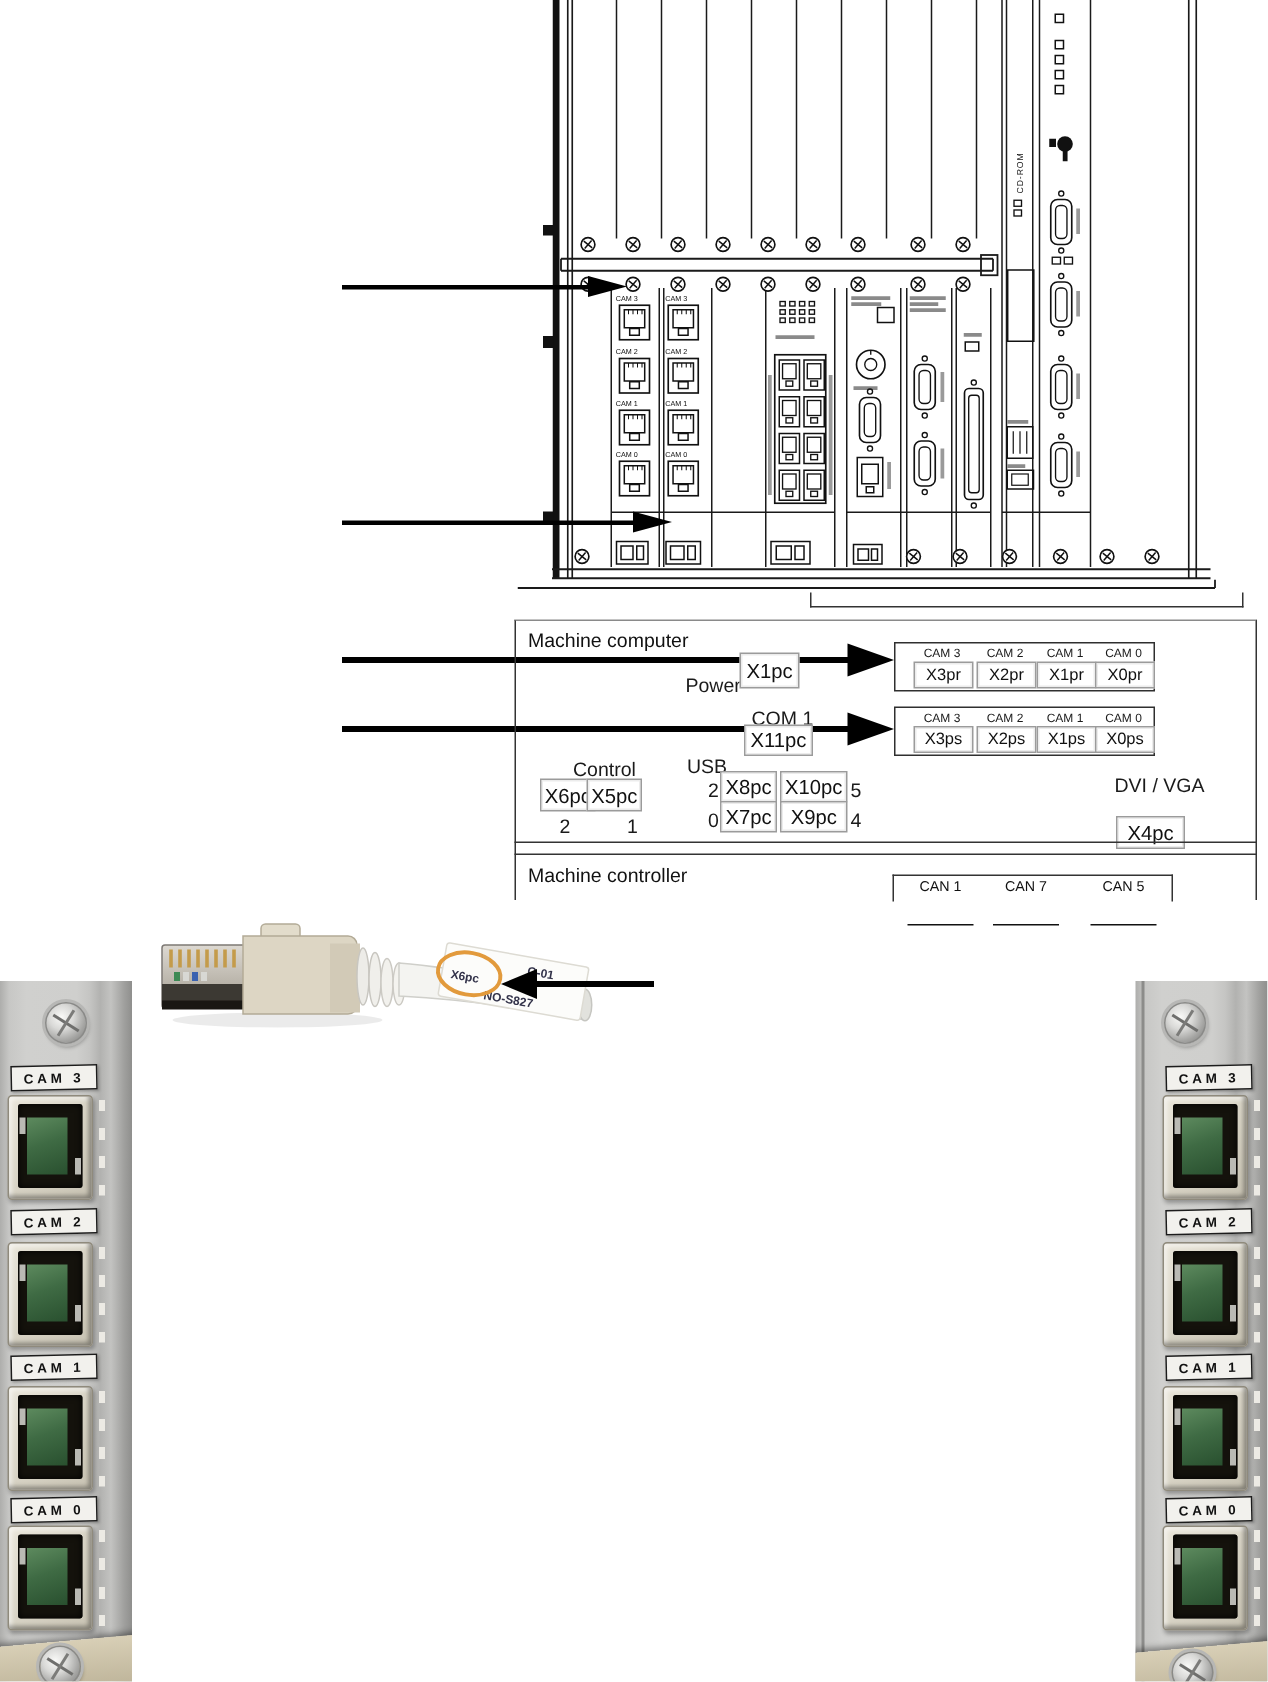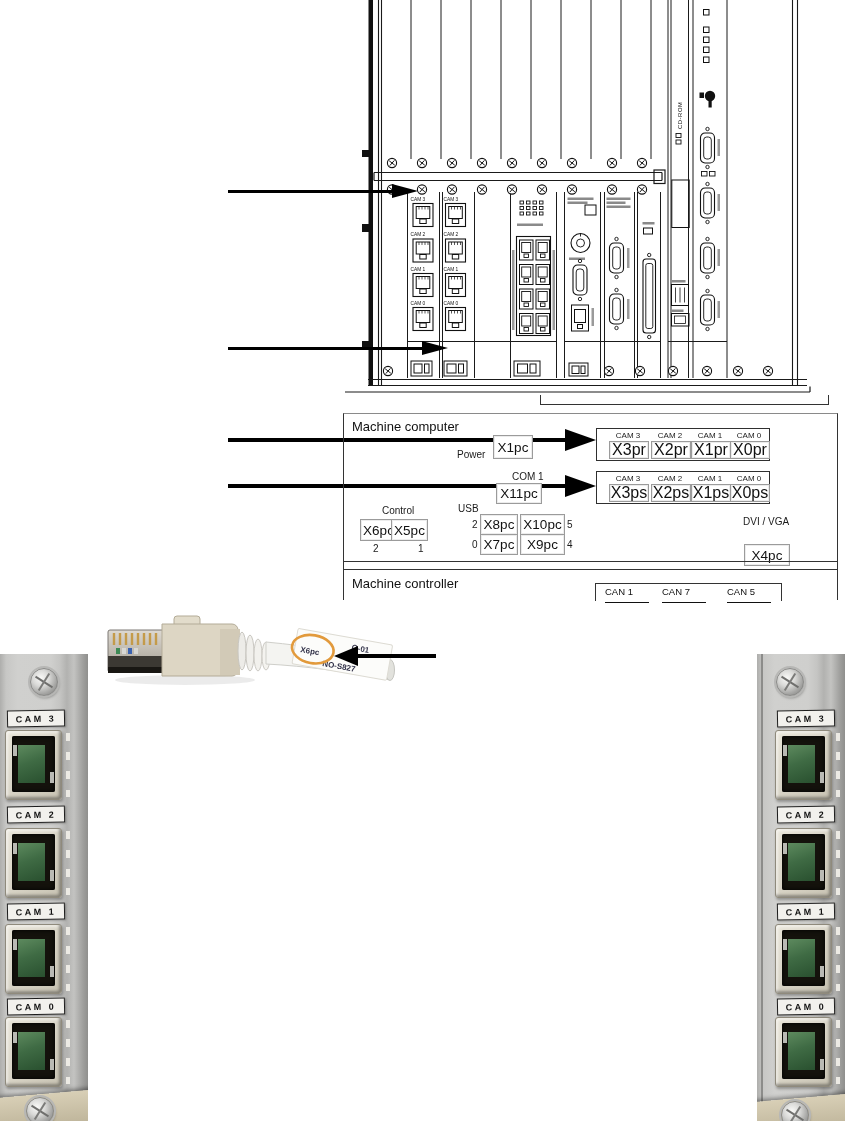--- a/index.html
+++ b/index.html
@@ -14,32 +14,32 @@
   .ar .sh{position:absolute;background:#000}
   .ar .hd{position:absolute;width:0;height:0;border-style:solid;border-color:transparent}
 
   
   .sch{position:absolute;left:343px;top:395px;width:495px;height:205px}
   .sch-shell{position:absolute;left:0;top:18px;right:0;bottom:0;
              border-left:1.3px solid #333;border-right:1.3px solid #333;border-top:1.5px solid #8a8a8a}
   .sch-partial{position:absolute;left:197px;top:0;width:287px;height:9px;
                border-left:1.2px solid #333;border-right:1.2px solid #333;border-bottom:1.2px solid #333}
   .sch-title{position:absolute;font-size:13px;white-space:nowrap}
-  .sch-label{position:absolute;font-size:10px;white-space:nowrap;color:#1a1a1a}
+  .sch-label{position:absolute;font-size:13px;white-space:nowrap;color:#1a1a1a}
   .xbox{position:absolute;background:#fff;border:1.4px solid #9b9b9b;box-shadow:inset 0 0 0 1px #ececec;
         display:flex;align-items:center;justify-content:center;font-size:13.5px;color:#111}
-  .xbox.sm{font-size:16px}
+  .xbox.sm{font-size:11px}
   .grp{position:absolute;border:1.2px solid #2f2f2f}
   .cam-hd{position:absolute;top:2px;width:38px;text-align:center;font-size:8px;color:#1a1a1a}
   .divband{position:absolute;left:0;right:0;top:166px;height:7px;
            border-top:1.2px solid #333;border-bottom:1.2px solid #333}
   .canbox{position:absolute;left:252px;top:188px;width:185px;height:17px;
           border-left:1.2px solid #333;border-top:1.2px solid #333;border-right:1.2px solid #333}
-  .can-item{position:absolute;top:2px;width:44px;text-align:left;font-size:9.5px;
-            border-bottom:1.2px solid #111;padding-bottom:5px}
+  .can-item{position:absolute;top:2px;width:44px;text-align:center;font-size:9.5px;
+            border-bottom:1.2px solid #111;padding-bottom:19px}
 
   
   .panel{position:absolute;top:654px;width:88px;height:467px;overflow:hidden;
          background:linear-gradient(90deg,#aeaeac 0%,#c7c7c5 7%,#d0d0ce 20%,#cfcfcd 58%,#c5c5c3 68%,
                     #b2b2b0 76%,#c3c3c1 84%,#a0a09e 94%,#8f8f8d 100%)}
   .panel.right{background:linear-gradient(90deg,#97979:5 0%,#b9b9b7 5%,#d0d0ce 16%,#d2d2d0 55%,
                     #c9c9c7 75%,#bdbdbb 90%,#b1b1af 100%)}
   .panel-edge{position:absolute;top:0;bottom:0;width:2px;background:#8c8c8a}
   .screw{position:absolute;width:26px;height:26px;border-radius:50%;border:1px solid #8a8a88;
          background:radial-gradient(circle at 38% 35%,#fafaf8,#d9d9d7 35%,#a4a4a2 68%,#7c7c7a);
@@ -323,21 +323,21 @@
 
 <div class="sch">
   <div class="sch-partial"></div>
   <div class="sch-shell"></div>
 
   <div class="sch-title" style="left:9px;top:24px">Machine computer</div>
 
   <div class="sch-label" style="left:114px;top:54px">Power</div>
   <div class="xbox" style="left:150px;top:40px;width:38px;height:22px">X1pc</div>
 
-  <div class="sch-label" style="left:169px;top:76px">COM 1</div>
+  <div class="sch-label" style="left:158px;top:76px">COM 1</div>
   <div class="xbox" style="left:153px;top:88px;width:44px;height:19px">X11pc</div>
 
   <div class="grp" style="left:253px;top:33px;width:172px;height:31px">
     <div class="cam-hd" style="left:12px">CAM 3</div>
     <div class="cam-hd" style="left:54px">CAM 2</div>
     <div class="cam-hd" style="left:94px">CAM 1</div>
     <div class="cam-hd" style="left:133px">CAM 0</div>
     <div class="xbox sm" style="left:12px;top:12px;width:38px;height:16px">X3pr</div>
     <div class="xbox sm" style="left:54px;top:12px;width:38px;height:16px">X2pr</div>
     <div class="xbox sm" style="left:94px;top:12px;width:38px;height:16px">X1pr</div>

